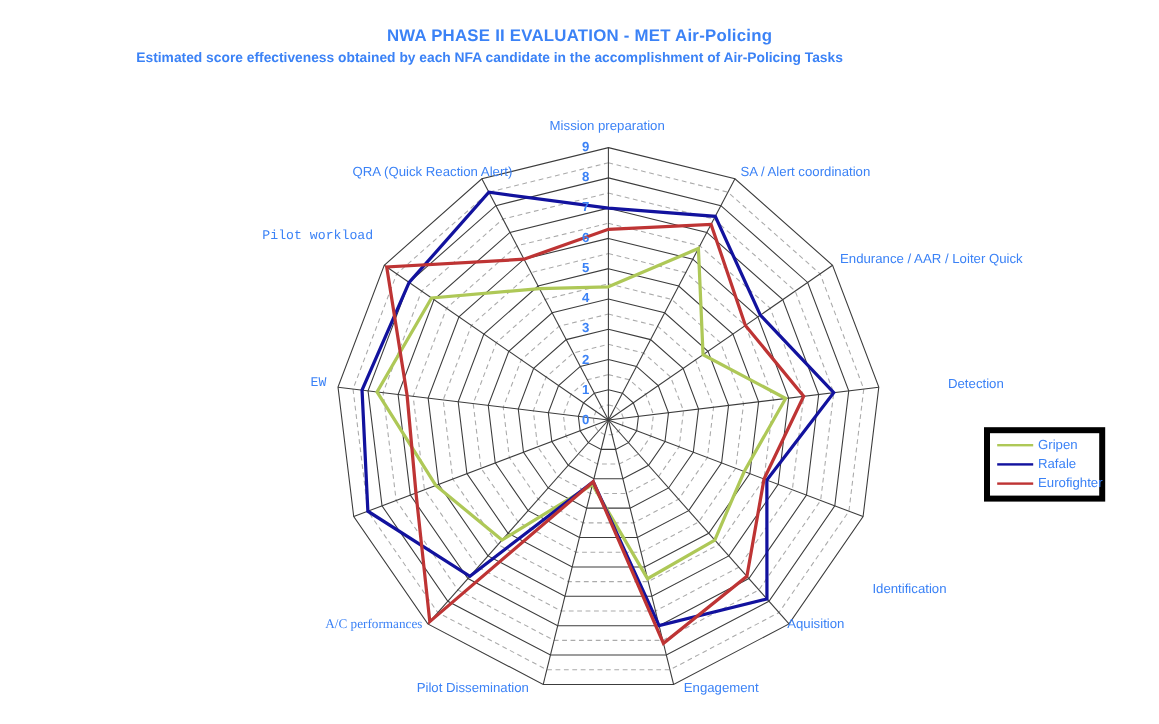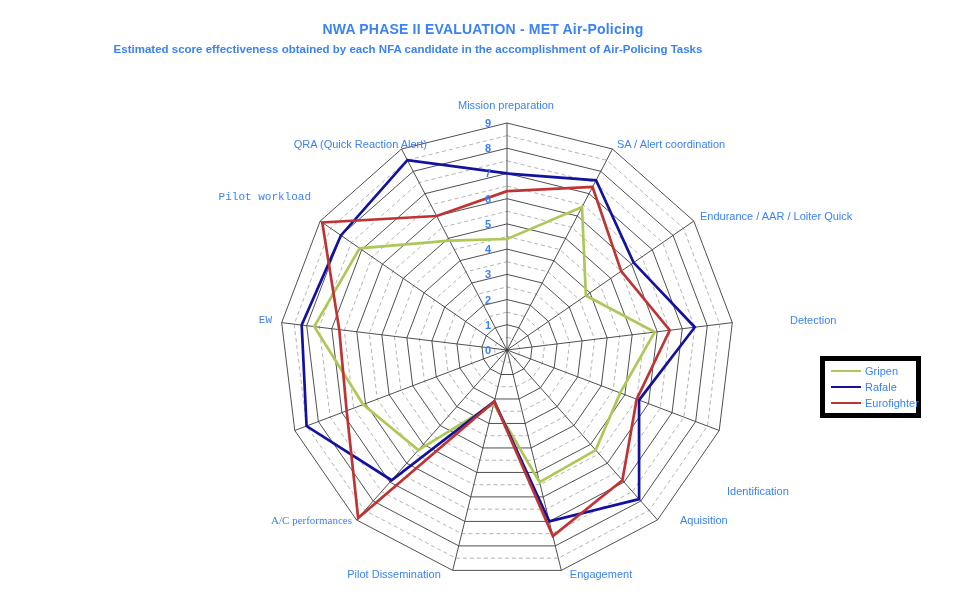--- a/index.html
+++ b/index.html
@@ -76,21 +76,21 @@
       <div class="tick-label" style="left: 488px; top: 173.46px;">7</div>
       <div class="tick-label" style="left: 488px; top: 148.24px;">8</div>
       <div class="tick-label" style="left: 488px; top: 123.02px;">9</div>
     </div>
 
   <div class="axis-label" style="left:506px;top:99px;transform:translateX(-50%);">Mission preparation</div>
   <div class="axis-label" style="left:617px;top:138px;">SA / Alert coordination</div>
   <div class="axis-label" style="left:700px;top:210px;">Endurance / AAR / Loiter Quick</div>
   <div class="axis-label" style="left:742px;top:314px;margin-left:48px;">Detection</div>
   <div class="axis-label" style="left:727px;top:446px;margin-top:39px;">Identification</div>
-  <div class="axis-label" style="left:680px;top:514px;">Aquisition</div>
+  <div class="axis-label" style="left:656px;top:514px;">Aquisition</div>
   <div class="axis-label" style="left:601px;top:568px;transform:translateX(-50%);">Engagement</div>
   <div class="axis-label" style="left:394px;top:568px;transform:translateX(-50%);">Pilot Dissemination</div>
   <div class="axis-label" style="right:614px;top:514px;font-family:Liberation Serif, serif;">A/C performances</div>
   <div class="axis-label" style="right:694px;top:314px;font-family:Liberation Mono, monospace;">EW</div>
   <div class="axis-label" style="right:655px;top:191px;font-family:Liberation Mono, monospace;">Pilot workload</div>
   <div class="axis-label" style="right:539px;top:138px;">QRA (Quick Reaction Alert)</div>
 
   <div class="legend">
     <div class="legend-row">
       <span class="legend-line" style="border-top-color: rgb(174, 200, 87);"></span>

